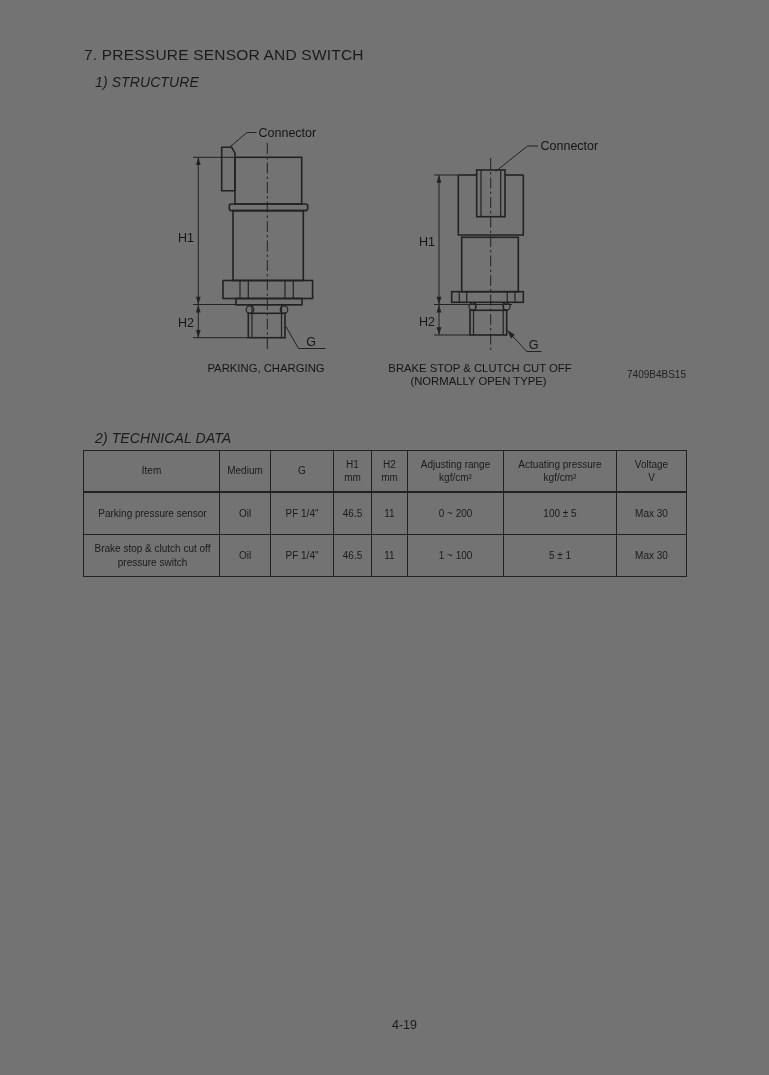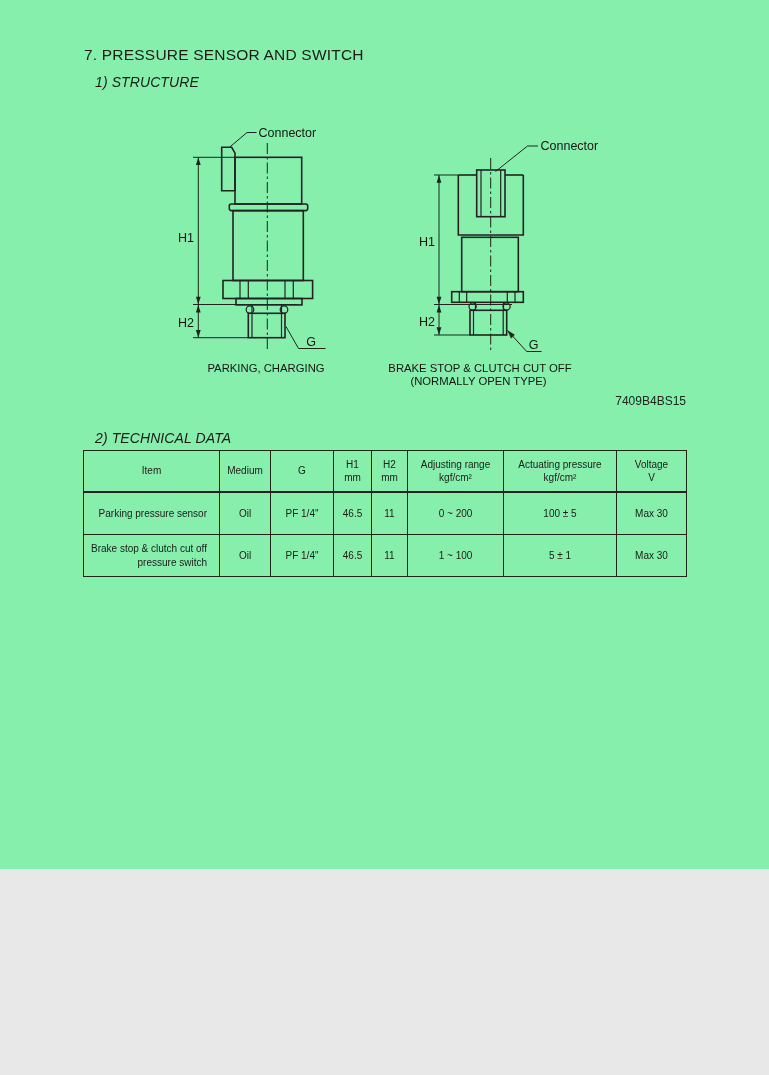--- a/index.html
+++ b/index.html
@@ -1,40 +1,40 @@
 <!DOCTYPE html>
 <html><head>
 <meta charset="utf-8">
 <style>
   html,body{margin:0;padding:0;background:#e8e8e8;}
   .page{
-    position:relative;width:769px;height:869px;background:#86efac;
+    position:relative;width:769px;height:1075px;background:#737373;
     font-family:"Liberation Sans",sans-serif;color:#1b1b1b;overflow:hidden;
   }
   .abs{position:absolute;}
   .doc-title{left:84px;top:46px;font-size:15.5px;letter-spacing:.2px;}
   .sub-heading{font-size:14px;letter-spacing:.1px;font-style:italic;}
   .heading-structure{left:95px;top:74px;}
   .heading-techdata{left:95px;top:430px;}
-  .figure-code{left:0;right:83px;top:394px;text-align:right;font-size:12px;color:#222;}
+  .figure-code{left:0;right:83px;top:369px;text-align:right;font-size:10px;color:#222;}
   .page-number{left:0;right:0;top:1018px;text-align:center;font-size:12.5px;margin-left:40px;}
 
   svg.diagram{left:0;top:0;}
   svg.diagram text{fill:#151515;font-family:"Liberation Sans",sans-serif;font-size:12.5px;}
   svg.diagram text.caption{font-size:11.3px;}
 
   table.tech{
     left:83px;top:450px;position:absolute;border-collapse:collapse;table-layout:fixed;
     width:603px;font-size:10px;color:#1b1b1b;
     border:1.7px solid #222;
   }
   table.tech th,table.tech td{border:1px solid #222;text-align:center;vertical-align:middle;padding:1px 3px;line-height:1.32;}
   table.tech thead th{font-weight:400;white-space:pre-line;height:38px;border-bottom:2.5px solid #222;}
   table.tech tbody td{height:39px;}
-  table.tech tbody td.cell-item{text-align:right;padding-left:6px;padding-right:12px;}
+  table.tech tbody td.cell-item{text-align:center;padding-left:6px;padding-right:4px;}
 </style>
 </head>
 <body>
 
 <div class="page">
 
   <div class="abs doc-title">7. PRESSURE SENSOR AND SWITCH</div>
   <div class="abs sub-heading heading-structure">1) STRUCTURE</div>
 
   <svg class="diagram abs" width="769" height="420" viewBox="0 0 769 420" xmlns="http://www.w3.org/2000/svg">

